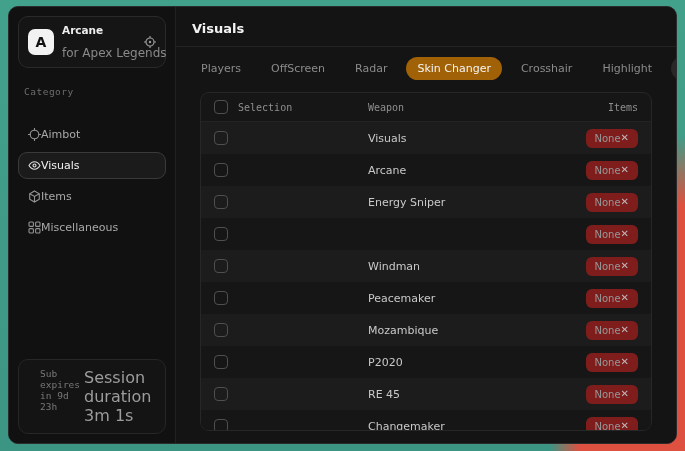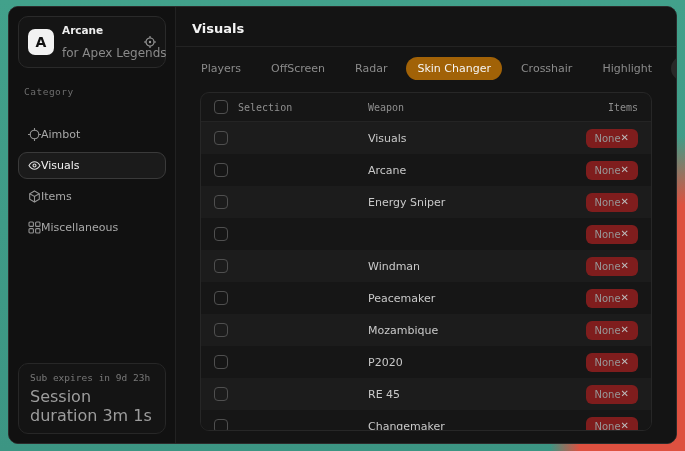--- a/index.html
+++ b/index.html
@@ -38,22 +38,22 @@
     font-family:"DejaVu Sans Mono","Liberation Mono",monospace;
   }
   .side-item {
     margin:2px 9px; padding:0 9px; height:27px; border:1px solid transparent; border-radius:9px;
     display:flex; align-items:center; color:#a9a9a9; font-size:11px; cursor:pointer;
   }
   .side-item .icon { display:flex; color:#949494; }
   .side-item.active { background:#1b1b1b; border-color:#3a3a3a; color:#f2f2f2; }
   .side-item.active .icon { color:#dedede; }
   .side-footer {
-    margin:auto 9px 9px; padding:8px 11px; border:1px solid #272727; border-radius:10px;
-    display:flex; flex-direction:column; gap:4px; background:#141414;
+    margin:auto 9px 9px; padding:8px 21px; border:1px solid #272727; border-radius:10px;
+    display:flex; flex-direction:row; gap:4px; background:#141414;
   }
   .foot-line1 { color:#787878; font-size:9.5px; font-family:"DejaVu Sans Mono","Liberation Mono",monospace; }
   .foot-line2 { color:#9d9d9d; font-size:16px; }
   
   .main { flex:1; display:flex; flex-direction:column; min-width:0; background:#141414; }
   .main-header { padding:11px 16px 9px; border-bottom:1px solid #232323; }
   .main-title { color:#f3f3f3; font-size:13px; font-weight:bold; }
   .tab-row { display:flex; align-items:center; gap:8px; padding:9px 14px 2px; }
   .tab {
     padding:5px 11px; border-radius:14px; color:#8b8b8b; font-size:11px; cursor:pointer;

